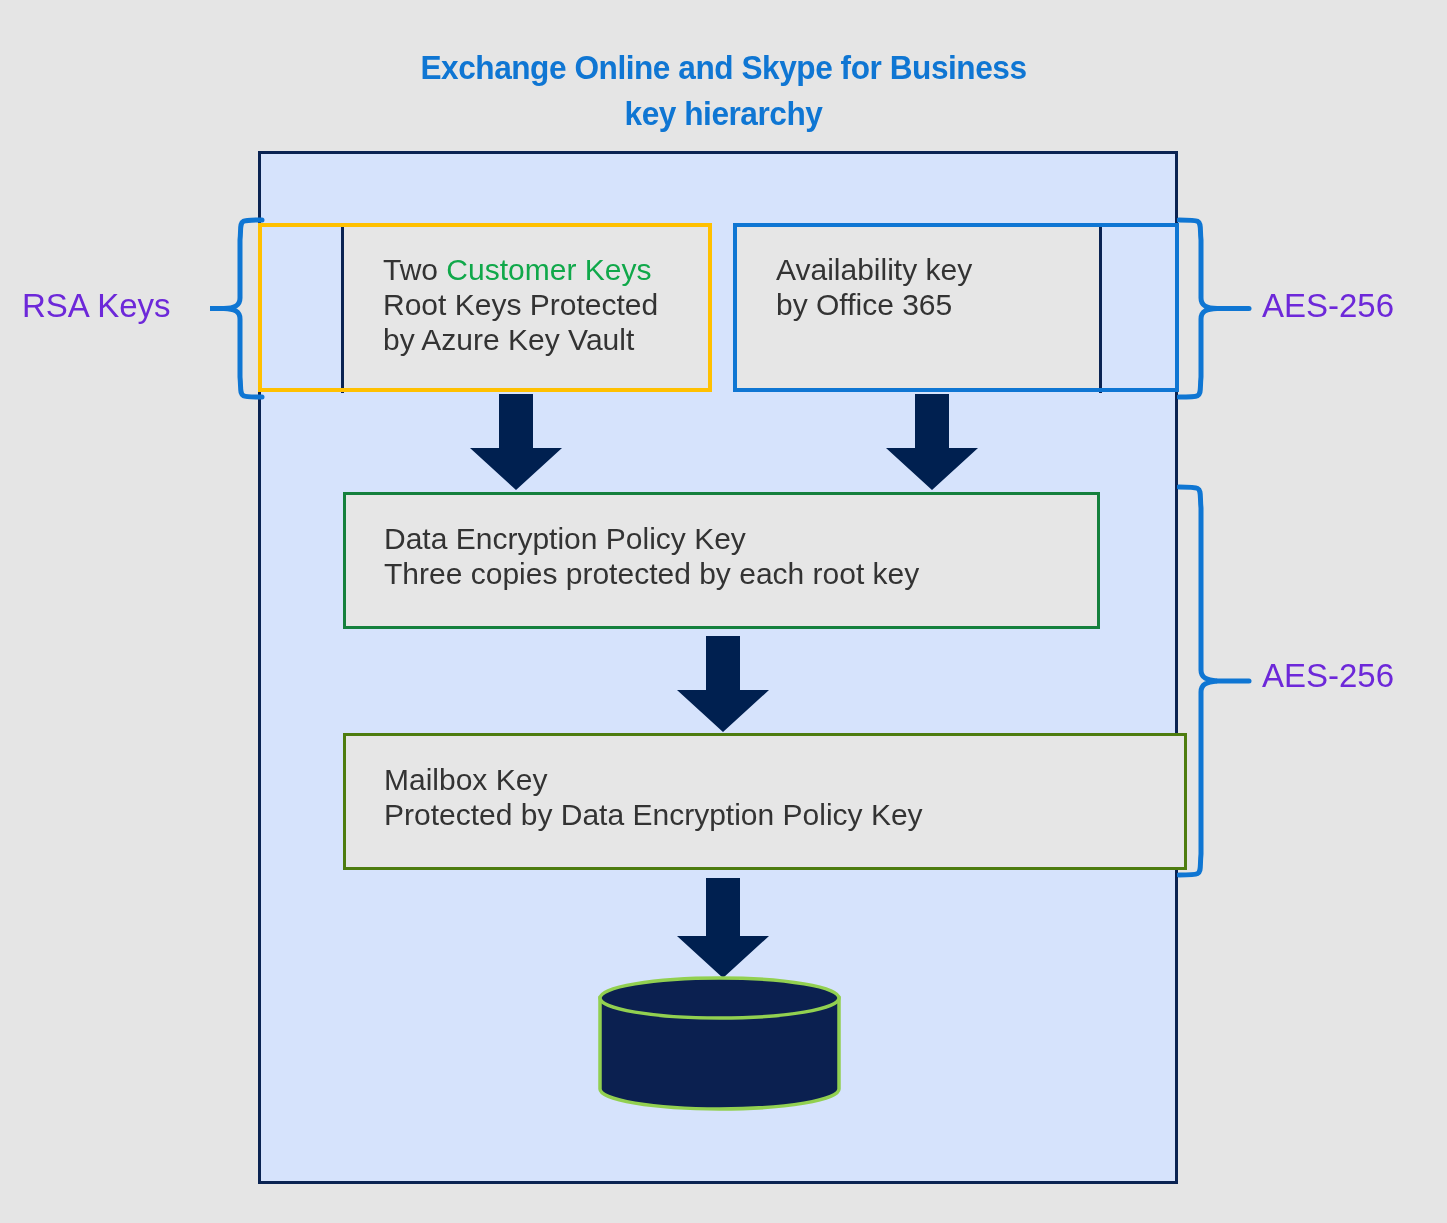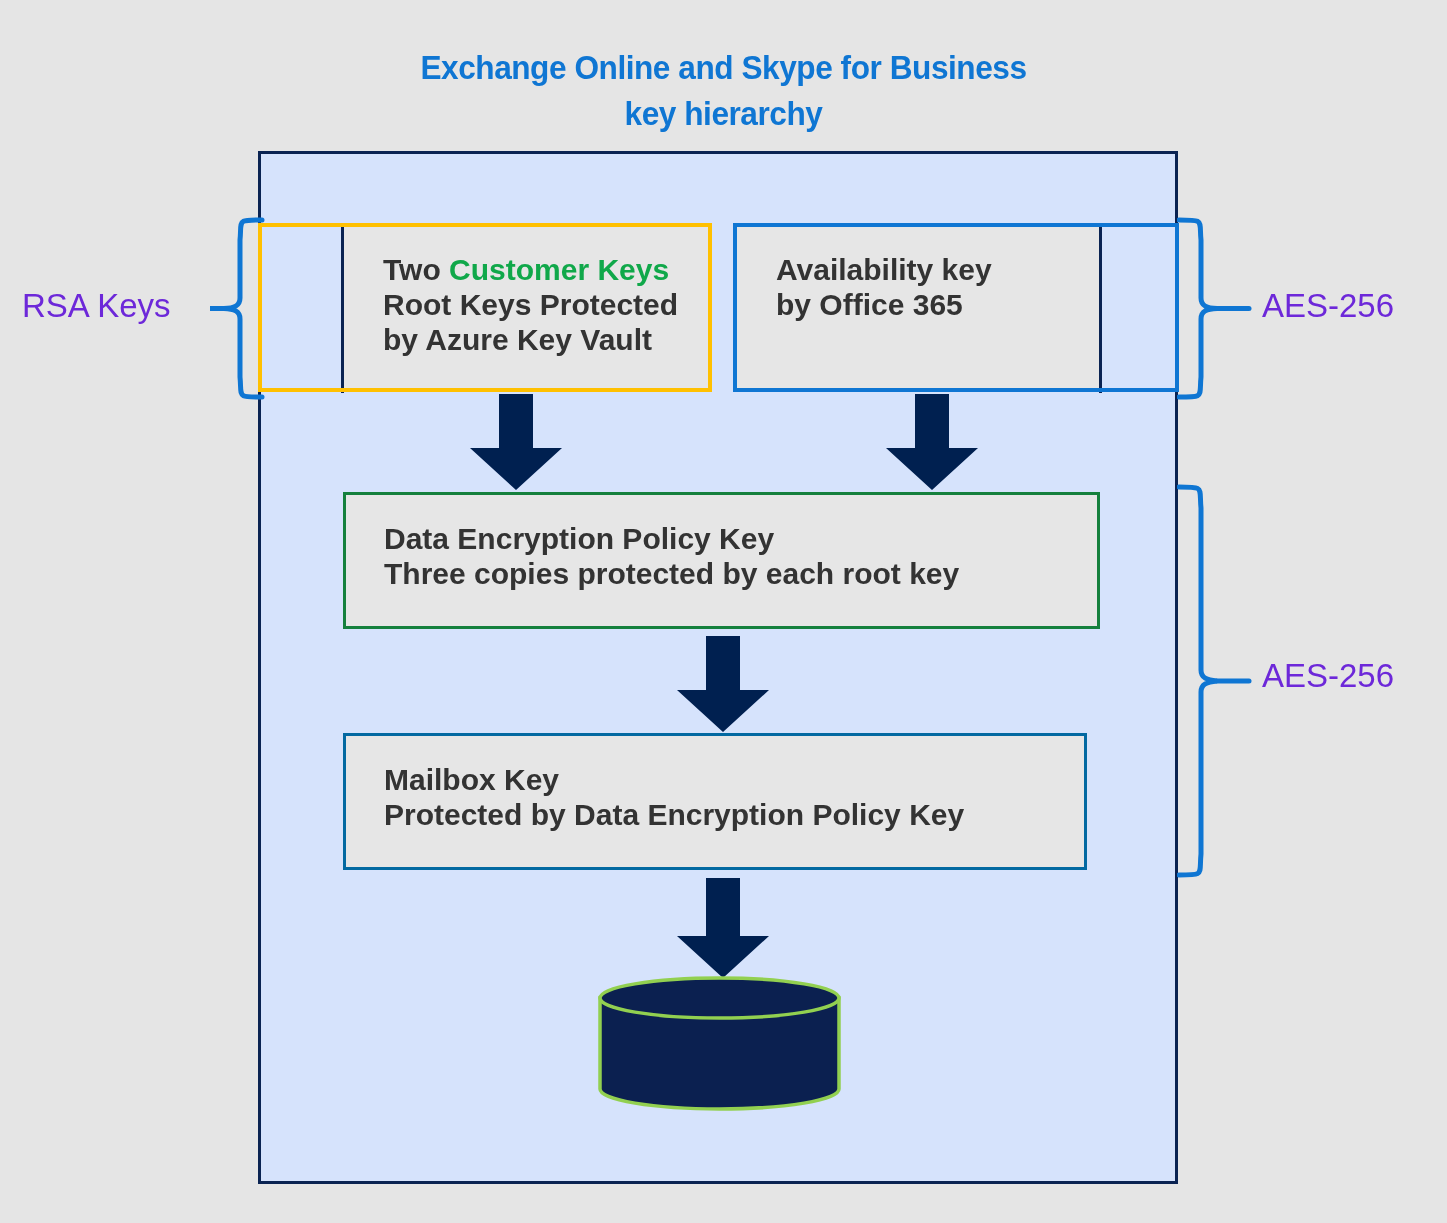--- a/index.html
+++ b/index.html
@@ -53,21 +53,20 @@
     position: absolute;
     background: #e6e6e6;
     box-sizing: border-box;
   }
   .gbox .ln {
     display: block;
     font-size: 30px;
     line-height: 35px;
     color: #333333;
     white-space: nowrap;
-    font-weight: bold;
   }
   .gbox .ln .hl { color: #10a84a; }
 
   
   #box-customer-keys {
     left: 343px; top: 209px;
     width: 367px; height: 164px;
     border: none;
   }
   #box-customer-keys .txt { position: absolute; left: 40px; top: 27px; }
@@ -110,22 +109,22 @@
   #box-dep {
     left: 343px; top: 476px;
     width: 757px; height: 137px;
     border: 3px solid #15803d;
   }
   #box-dep .txt { position: absolute; left: 38px; top: 26px; }
 
   
   #box-mailbox-key {
     left: 343px; top: 717px;
-    width: 744px; height: 137px;
-    border: 3px solid #0369a1;
+    width: 844px; height: 137px;
+    border: 3px solid #4d7c0f;
   }
   #box-mailbox-key .txt { position: absolute; left: 38px; top: 26px; }
 
   
   .arrow { position: absolute; }
 
   
   #db-mailboxes {
     position: absolute;
     left: 597px;

